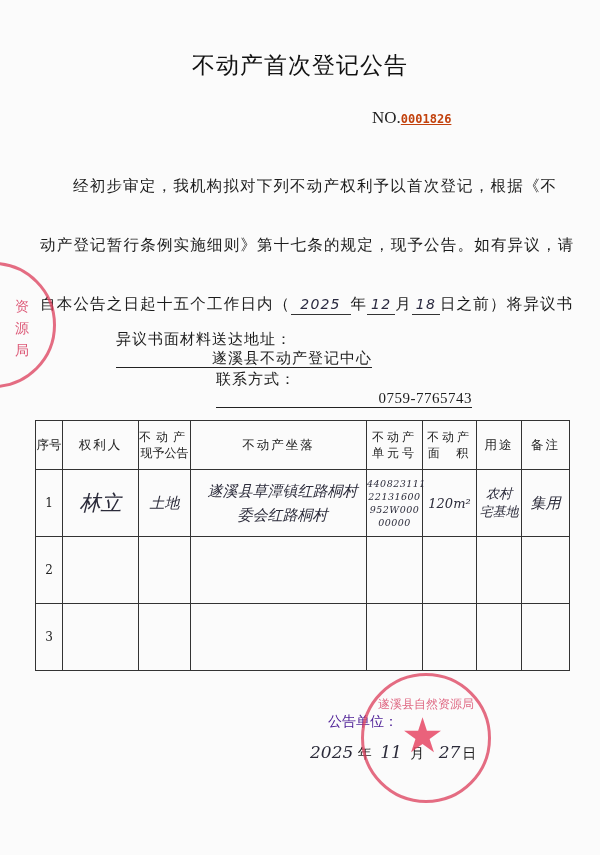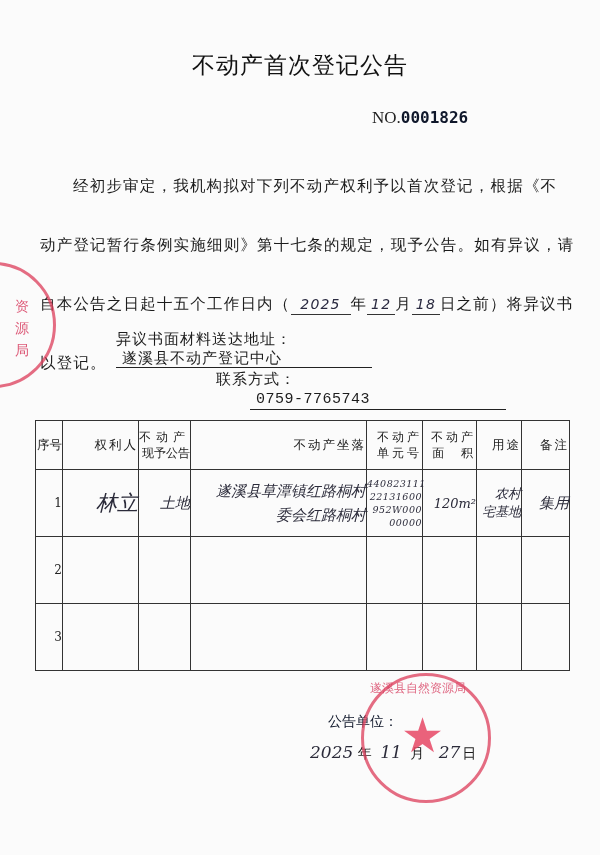--- a/index.html
+++ b/index.html
@@ -12,21 +12,21 @@
     .page { position: absolute; left: 0; top: 0; width: 540px; height: 855px; }
     .title {
       position: absolute; left: 0; width: 600px; top: 50px;
       text-align: center; font-family: "DejaVu Sans", "Liberation Sans", sans-serif;
       font-size: 23px; letter-spacing: 1px; color: #111;
     }
     .docno {
       position: absolute; left: 372px; top: 108px; font-size: 17px;
       font-family: "Liberation Serif", serif; color: #222;
     }
-    .docno .num { color: #0f172a; font-family: "DejaVu Sans Mono", monospace; font-size: 16px; font-weight: bold; }
+    .docno .num { color: #c2410c; font-family: "DejaVu Sans Mono", monospace; font-size: 12px; font-weight: bold; text-decoration: underline; }
     .para {
       position: absolute; left: 40px; width: 540px; font-size: 15.5px;
       letter-spacing: 1.2px; line-height: 31px; color: #1c1c1c;
     }
     .p1 { top: 143px; }
     .line { display: block; white-space: nowrap; margin-top: 28px; }
     .indent { padding-left: 33px; }
     .hand {
       font-family: "DejaVu Sans", sans-serif; font-style: italic; color: #2a2a40;
       display: inline-block; border-bottom: 1px solid #333; text-align: center;
@@ -37,49 +37,50 @@
     .h-day { width: 28px; }
     .addr-row, .contact-row {
       position: absolute; font-size: 15px; letter-spacing: 1px; color: #1c1c1c;
       font-family: "DejaVu Sans", sans-serif;
     }
     .addr-row { left: 116px; top: 330px; }
     .contact-row { left: 216px; top: 370px; }
     .fill {
       display: inline-block; border-bottom: 1.4px solid #222; padding-left: 6px;
       line-height: 18px;
+      text-align: right;
     }
     .addr-row .fill { width: 250px; }
-    .contact-row .fill { width: 250px; font-family: Liberation Mono, monospace; letter-spacing: 0.5px; margin-left: 34px; }
+    .contact-row .fill { width: 250px; font-family: Liberation Serif, serif; letter-spacing: 0.5px; }
     table.reg {
       position: absolute; left: 35px; top: 420px; width: 534px;
       border-collapse: collapse; table-layout: fixed;
       font-family: "DejaVu Sans", sans-serif; font-size: 12.5px; color: #222;
     }
     table.reg td, table.reg th {
-      border: 1.2px solid #333; text-align: right; vertical-align: middle;
+      border: 1.2px solid #333; text-align: center; vertical-align: middle;
       font-weight: normal; padding: 0;
     }
     table.reg th { height: 48px; letter-spacing: 2px; }
     table.reg th.stack { font-size: 12px; line-height: 16px; letter-spacing: 3px; }
     table.reg td { height: 66px; }
     .seq { font-family: "DejaVu Serif", serif; font-size: 12px; }
     .hw {
       font-family: "DejaVu Serif", serif; font-style: italic; color: #2b2b3a;
     }
     .hw-name { font-size: 21px; }
     .hw-type { font-size: 15px; }
     .hw-loc { font-size: 15px; text-align: left; padding-left: 8px !important; line-height: 24px; }
     .hw-unit { font-size: 9.5px; line-height: 13px; letter-spacing: 0.5px; }
     .hw-area { font-size: 13px; font-style: italic; }
     .hw-use { font-size: 13px; line-height: 18px; }
     .hw-note { font-size: 15px; }
     .sign {
       position: absolute; left: 328px; top: 713px; font-size: 14px;
-      font-family: "DejaVu Sans", sans-serif; color: #0f172a;
+      font-family: "DejaVu Sans", sans-serif; color: #4c1d95;
     }
     .date {
       position: absolute; left: 310px; top: 742px; font-size: 14px;
       font-family: "DejaVu Sans", sans-serif; color: #1c1c1c;
     }
     .date .hd { font-family: "DejaVu Serif", serif; font-style: italic; font-size: 17px; color: #2b2b3a; }
     .stamp {
       position: absolute; border: 3px solid rgba(220, 60, 90, 0.75); border-radius: 50%;
       color: rgba(220, 60, 90, 0.8);
     }
@@ -104,21 +105,20 @@
   <div class="docno">
     <span>NO.</span><span class="num">0001826</span>
   </div>
 
   <div class="para p1">
     <span class="line indent">经初步审定，我机构拟对下列不动产权利予以首次登记，根据《不</span>
     <span class="line">动产登记暂行条例实施细则》第十七条的规定，现予公告。如有异议，请</span>
     <span class="line">
       <span>自本公告之日起十五个工作日内（</span><span class="hand h-year">2025</span><span>年</span><span class="hand h-mon">12</span><span>月</span><span class="hand h-day">18</span><span>日之前）将异议书</span>
     </span>
-    <span class="line">以登记。</span>
   </div>
 
   <div class="addr-row">
     <span>异议书面材料送达地址：</span><span class="fill">遂溪县不动产登记中心</span>
   </div>
 
   <div class="contact-row">
     <span>联系方式：</span><span class="fill">0759-7765743</span>
   </div>
 
@@ -202,20 +202,20 @@
   <div class="date">
     <span class="hd">2025</span>
     <span>年</span>
     <span class="hd" style="padding:0 4px">11</span>
     <span>月</span>
     <span class="hd" style="padding:0 2px 0 10px">27</span><span>日</span>
   </div>
 
   <div class="stamp stamp-main">
     <span class="star">★</span>
-    <span class="stamp-text" style="left:6px; top:4px; width:112px; text-align:left; letter-spacing:0; font-size:12px; opacity:0.9;">遂溪县自然资源局</span>
+    <span class="stamp-text" style="left:6px; top:20px; width:112px; text-align:center; letter-spacing:0; font-size:12px; opacity:0.9;">遂溪县自然资源局</span>
   </div>
 
   <div class="stamp stamp-side">
     <span class="stamp-text" style="left:82px; top:30px; width:16px; line-height:22px; font-size:14px;">资源局</span>
   </div>
 
 </div>
 
 </body></html>

